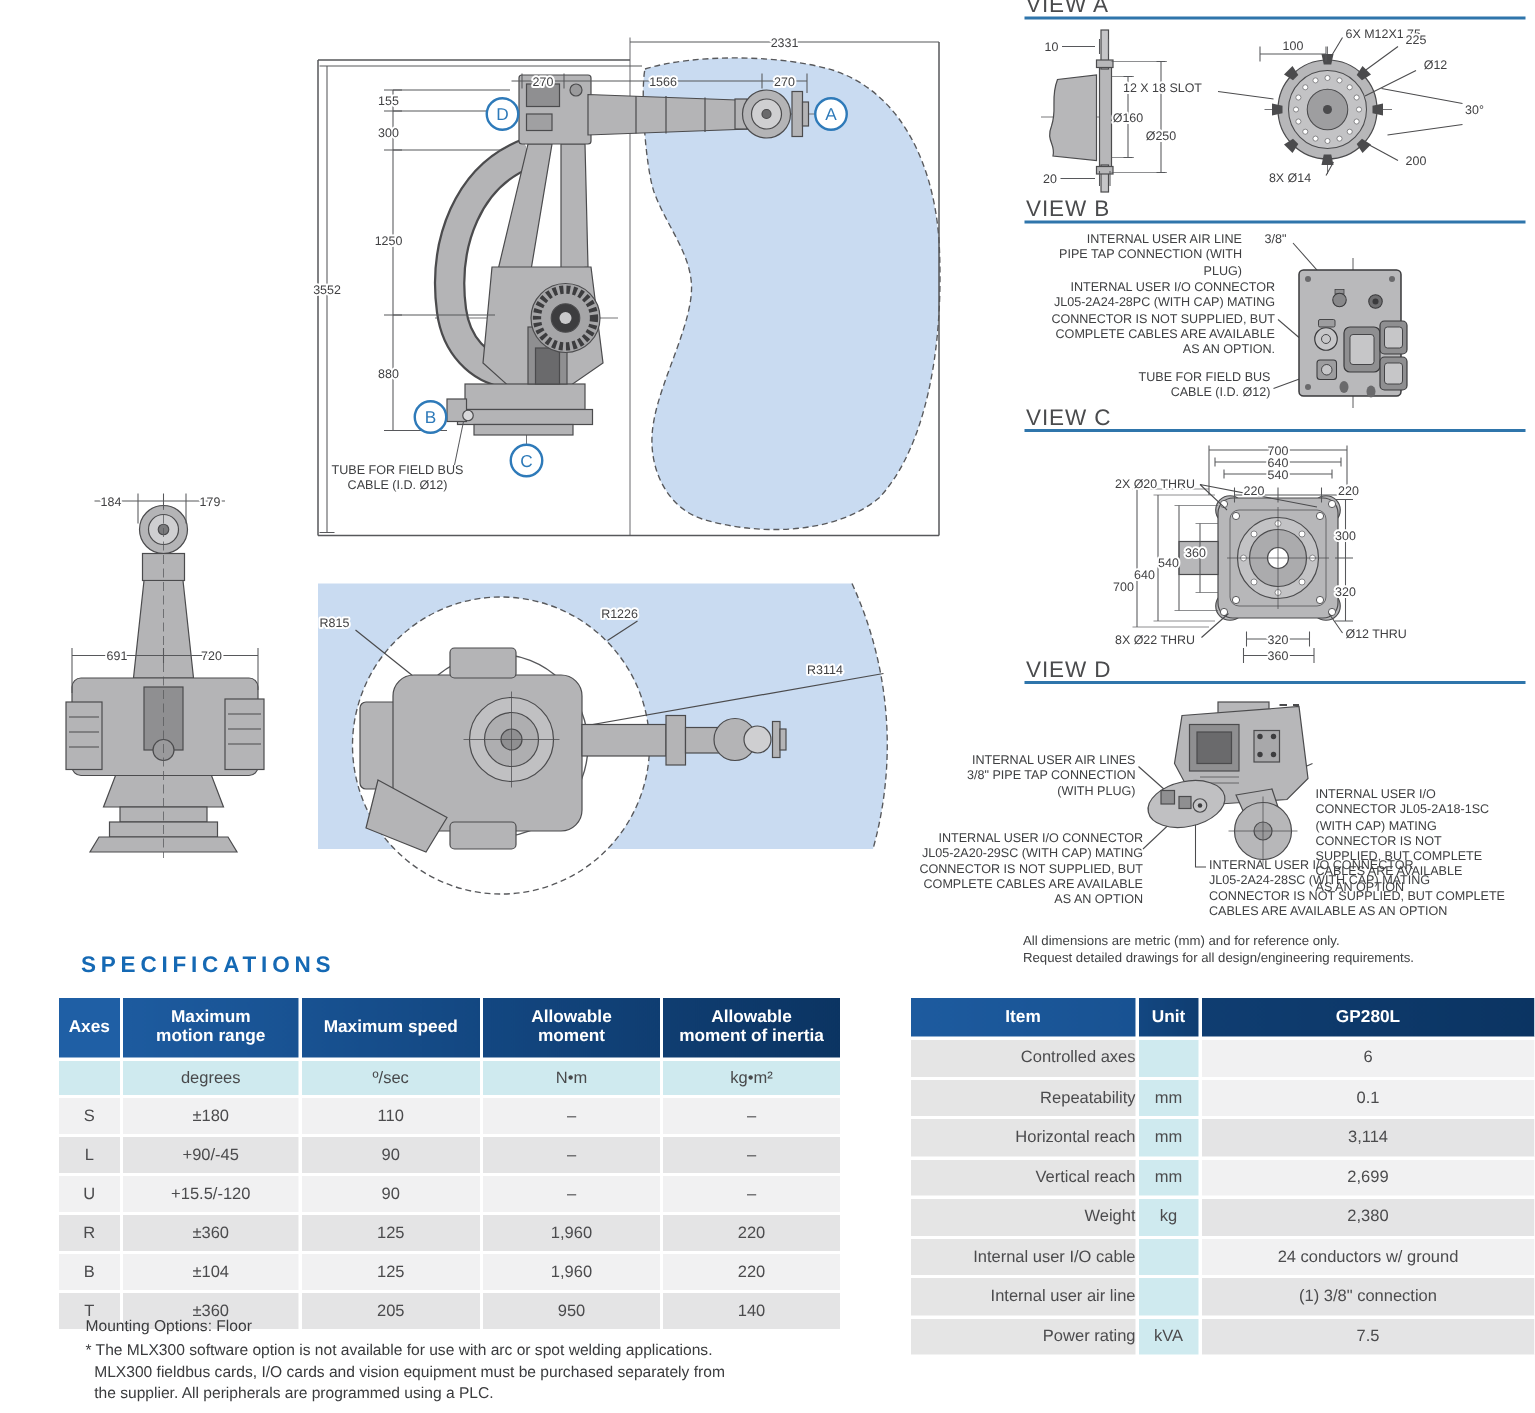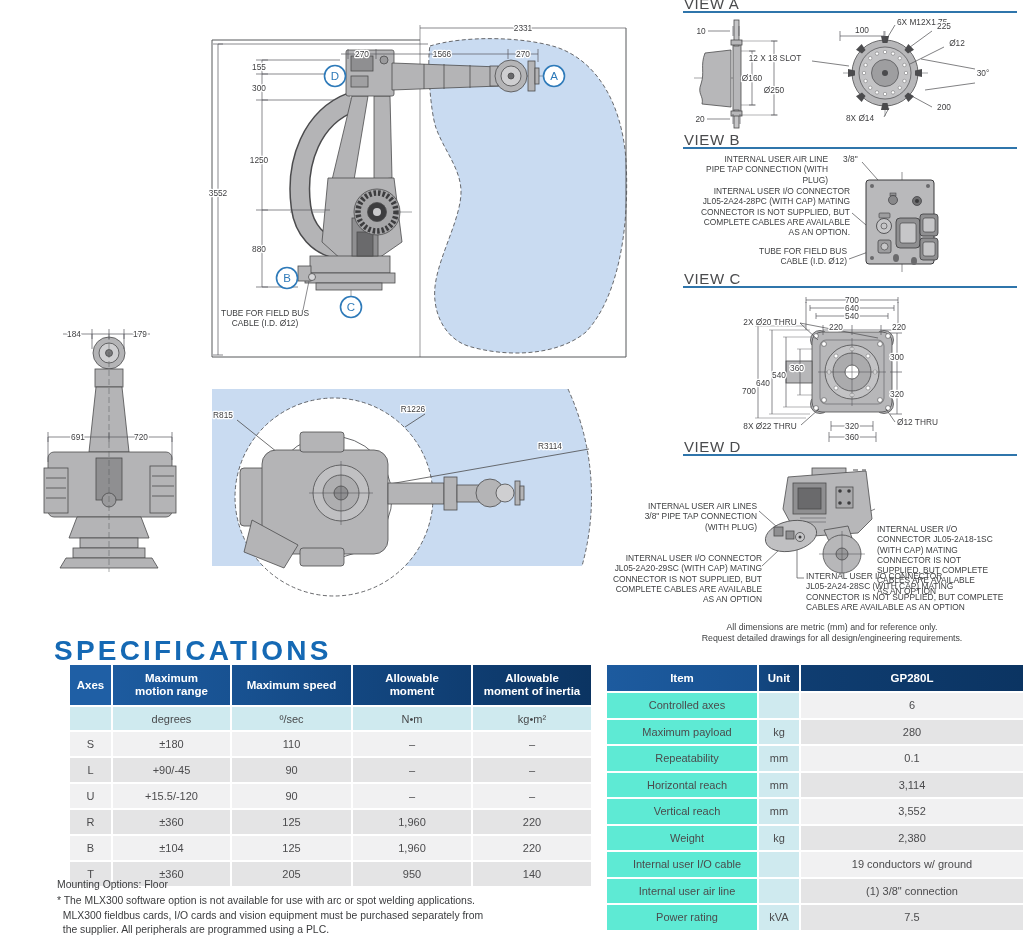--- a/index.html
+++ b/index.html
@@ -7,36 +7,36 @@
         font-family:"Liberation Sans",sans-serif;color:#414143;}
   .abs{position:absolute;}
   svg{position:absolute;overflow:visible;}
   svg text{font-family:"Liberation Sans",sans-serif;}
   .dim{font-size:8.3px;fill:#414143;paint-order:stroke;stroke:#fff;stroke-width:2.6px;stroke-linejoin:round;}
   .callout-letter{font-size:11.5px;fill:#2e7ab9;paint-order:stroke;stroke:#fff;stroke-width:0;}
   .view-title{position:absolute;font-size:15px;color:#4a4b4d;letter-spacing:.6px;}
   .view-rule{position:absolute;height:2px;background:#2f75ab;}
   .ann{position:absolute;font-size:8.4px;line-height:10.3px;color:#3f4042;white-space:pre-line;}
   .ann.r{text-align:right;}
-  .note{position:absolute;font-size:8.8px;line-height:11.4px;color:#3f4042;text-align:center;}
-  .spec-title{position:absolute;font-size:28px;font-weight:bold;letter-spacing:3.2px;color:#1569b4;}
+  .note{position:absolute;font-size:8.8px;line-height:11.4px;color:#3f4042;text-align:left;}
+  .spec-title{position:absolute;font-size:15px;font-weight:bold;letter-spacing:3.2px;color:#1569b4;}
   table.tbl{position:absolute;border-collapse:collapse;table-layout:fixed;}
   .tbl th,.tbl td{border:2px solid #fff;padding:0;text-align:center;overflow:hidden;}
   .tbl th{color:#fff;font-size:11.5px;font-weight:bold;white-space:pre-line;line-height:13px;}
   .tbl td{font-size:11px;color:#4b4b4d;}
   .axes .hrow th{height:40px;}
   .axes .units td{height:23px;background:#cfeaef;color:#48494b;}
   .axes tr.rA td{height:24px;background:#f1f1f2;}
   .axes tr.rB td{height:24px;background:#e4e4e5;}
   .h1{background:#1f5fa5;} .h2{background:linear-gradient(90deg,#1d5b9f,#185292);}
   .h3{background:linear-gradient(90deg,#185292,#134781);} .h4{background:linear-gradient(90deg,#134781,#0f3d71);}
   .h5{background:linear-gradient(90deg,#0f3d71,#0b3462);}
   .itm .hrow th{height:26px;text-align:center;}
   .itm td{height:24.5px;}
-  .itm td.lbl{background:#5eead4;text-align:center;padding-left:10px;}
+  .itm td.lbl{background:#e5e5e5;text-align:right;padding-left:10px;}
   .itm td.unit{background:#cfeaef;}
   .itm tr.rA td.val{background:#f1f1f2;} .itm tr.rB td.val{background:#e4e4e5;}
   .foot{position:absolute;font-size:10.4px;line-height:14.6px;color:#3a3b3d;white-space:pre-wrap;}
 </style>
 </head>
 <body>
 
 <div class="page">
 
   <svg style="left:195px;top:15px" width="465" height="350" viewBox="195 15 465 350">
@@ -433,21 +433,21 @@
   <div class="ann abs" style="left:806px;top:571px;width:225px;">INTERNAL USER I/O CONNECTOR
 JL05-2A24-28SC (WITH CAP) MATING
 CONNECTOR IS NOT SUPPLIED, BUT COMPLETE
 CABLES ARE AVAILABLE AS AN OPTION</div>
 
   <div class="note" style="left:682px;top:622px;width:300px">All dimensions are metric (mm) and for reference only.</div>
   <div class="note" style="left:682px;top:633px;width:300px">Request detailed drawings for all design/engineering requirements.</div>
 
   <div class="spec-title" style="left:54px;top:635px">SPECIFICATIONS</div>
 
-  <table class="tbl axes" style="left:68px;top:663px;width:523px">
+  <table class="tbl axes" style="left:37px;top:663px;width:523px">
     <colgroup>
         <col style="width:43px">
         <col style="width:119px">
         <col style="width:121px">
         <col style="width:120px">
         <col style="width:120px">
       </colgroup>
     <thead>
       <tr class="hrow">
         <th class="h1">Axes</th>
@@ -530,49 +530,44 @@
         <th class="h4">Unit</th>
         <th class="h5">GP280L</th>
       </tr>
     </thead>
     <tbody>
       <tr class="rA">
         <td class="lbl">Controlled axes</td>
         <td class="unit"></td>
         <td class="val">6</td>
       </tr>
-      <tr class="rB">
-        <td class="lbl">Maximum payload</td>
-        <td class="unit">kg</td>
-        <td class="val">280</td>
-      </tr>
       <tr class="rA">
         <td class="lbl">Repeatability</td>
         <td class="unit">mm</td>
         <td class="val">0.1</td>
       </tr>
       <tr class="rB">
         <td class="lbl">Horizontal reach</td>
         <td class="unit">mm</td>
         <td class="val">3,114</td>
       </tr>
       <tr class="rA">
         <td class="lbl">Vertical reach</td>
         <td class="unit">mm</td>
-        <td class="val">3,552</td>
+        <td class="val">2,699</td>
       </tr>
       <tr class="rB">
         <td class="lbl">Weight</td>
         <td class="unit">kg</td>
         <td class="val">2,380</td>
       </tr>
       <tr class="rA">
         <td class="lbl">Internal user I/O cable</td>
         <td class="unit"></td>
-        <td class="val">19 conductors w/ ground</td>
+        <td class="val">24 conductors w/ ground</td>
       </tr>
       <tr class="rB">
         <td class="lbl">Internal user air line</td>
         <td class="unit"></td>
         <td class="val">(1) 3/8" connection</td>
       </tr>
       <tr class="rB">
         <td class="lbl">Power rating</td>
         <td class="unit">kVA</td>
         <td class="val">7.5</td>

